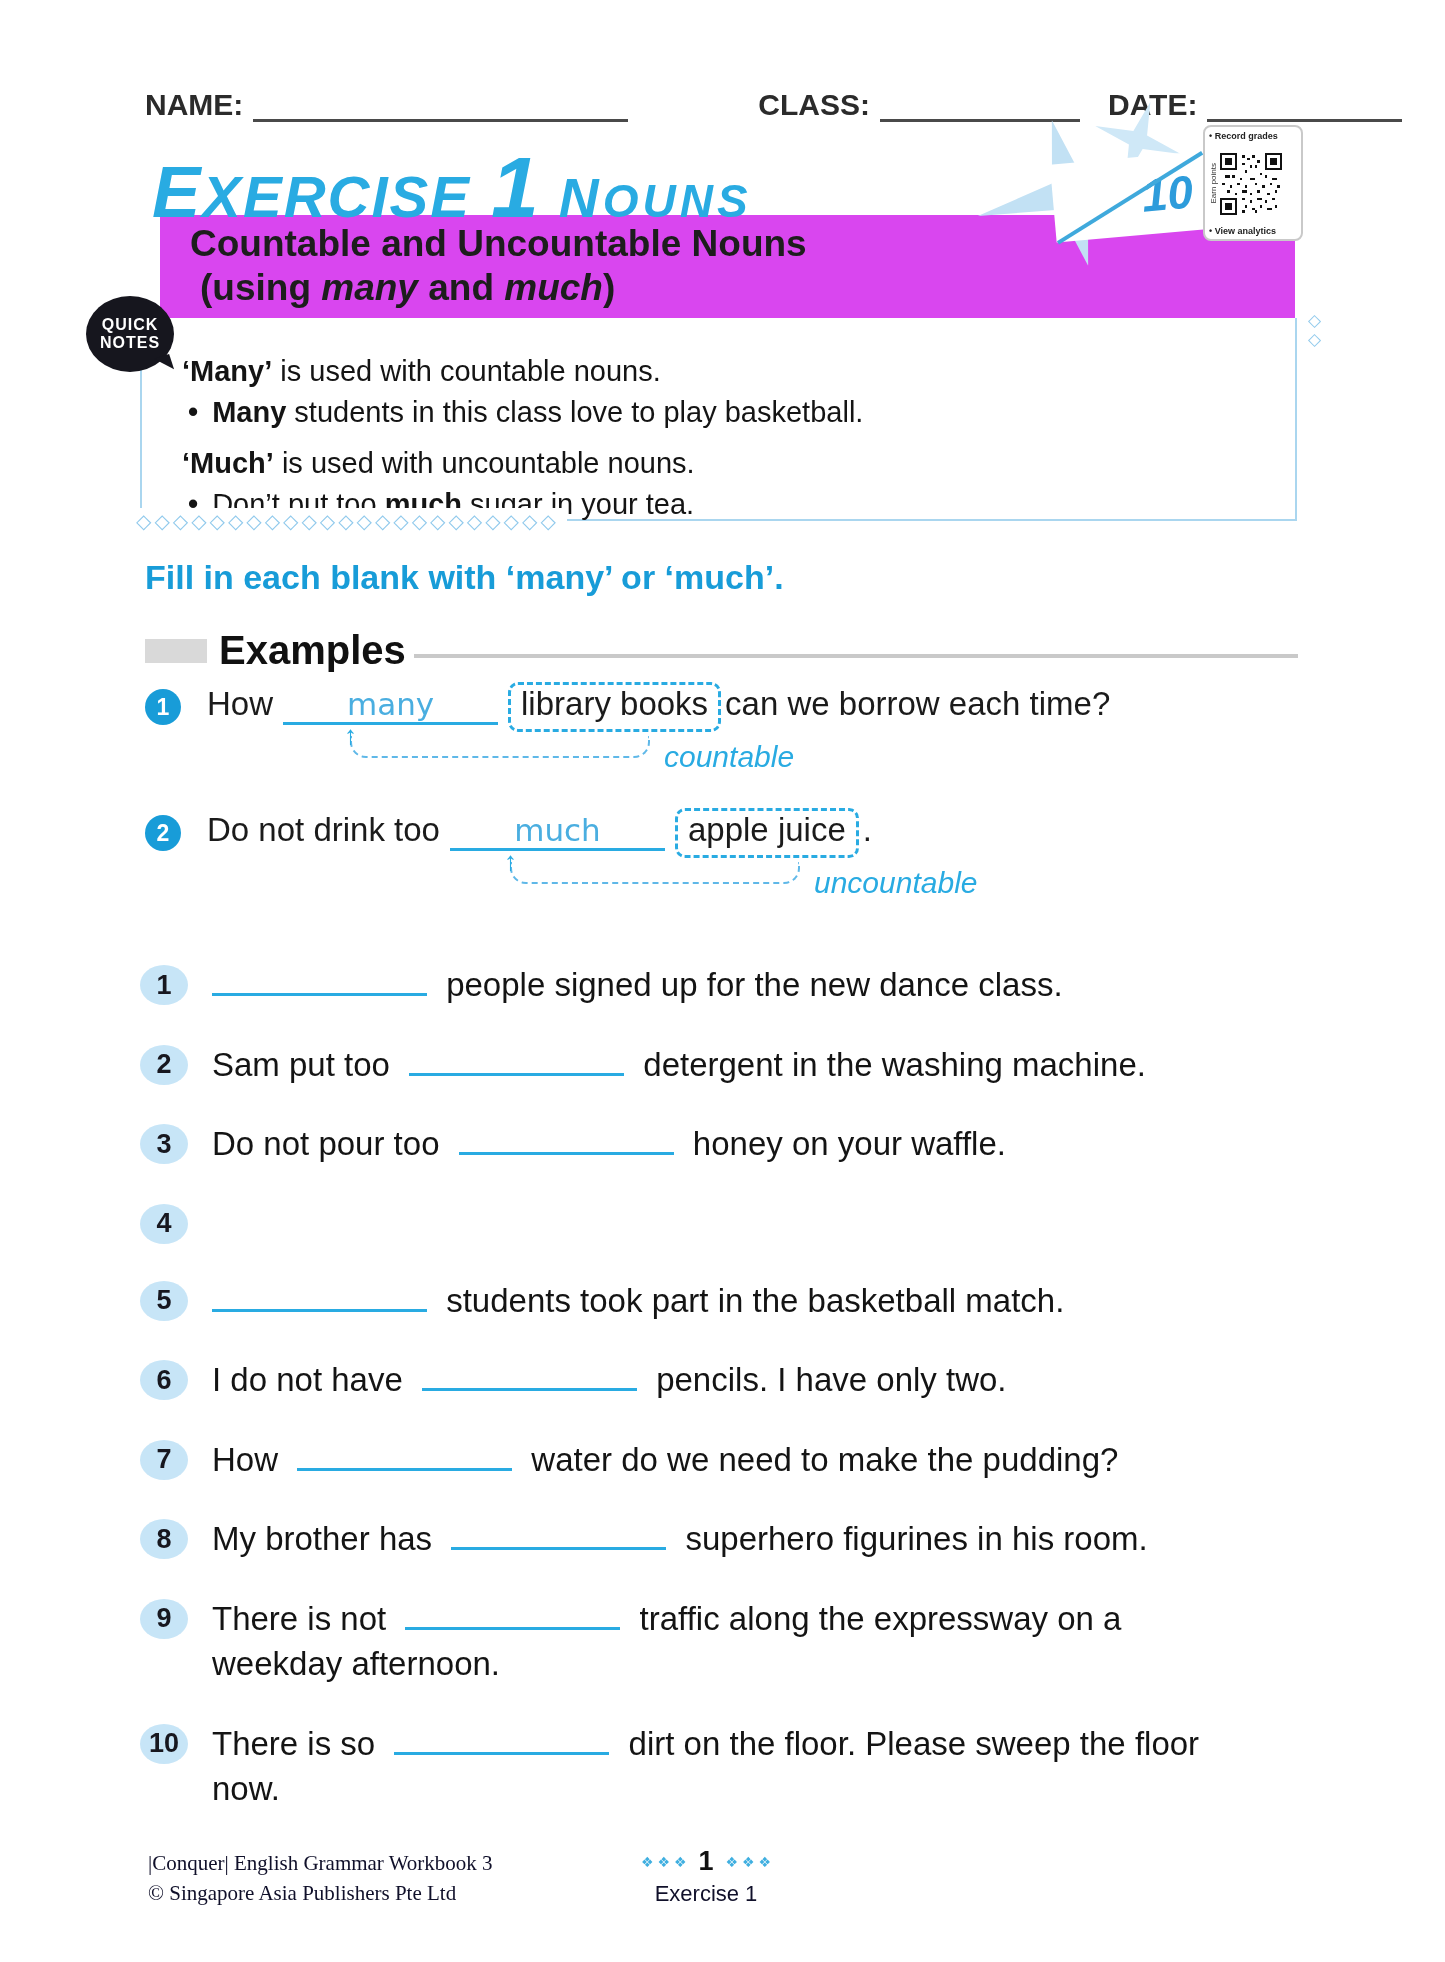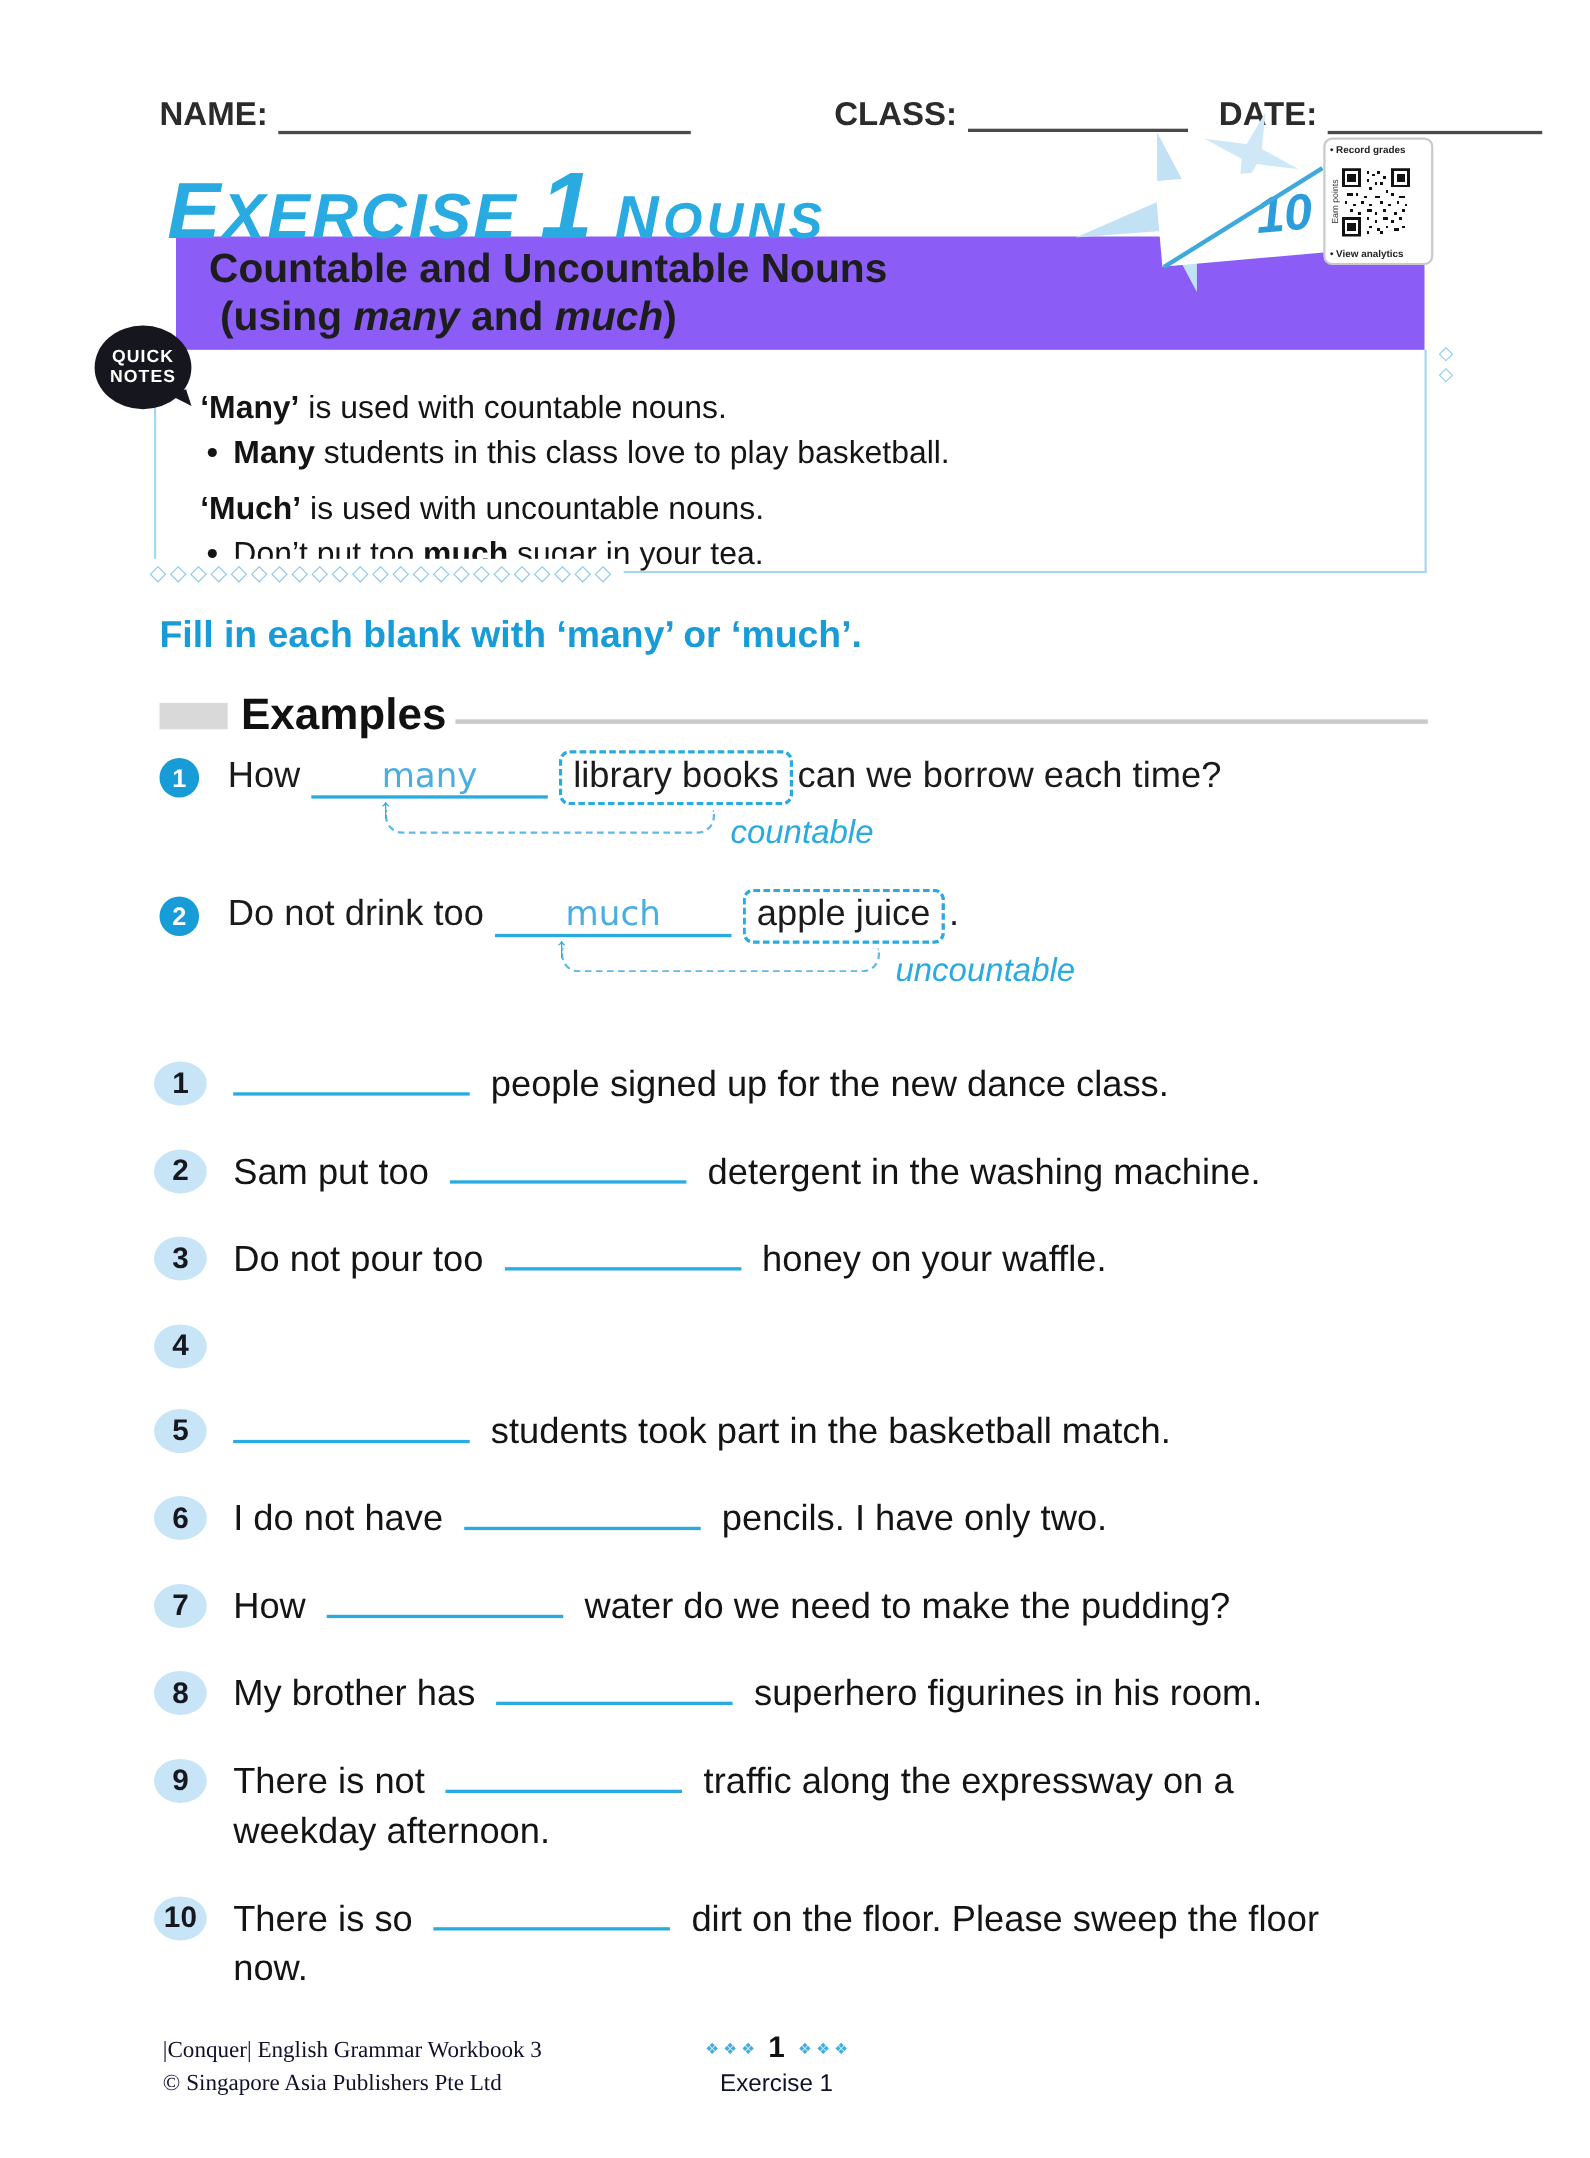--- a/index.html
+++ b/index.html
@@ -10,35 +10,35 @@
   }
 
   
   .header-row { position:absolute; top:88px; left:145px; display:flex; align-items:flex-end;
     font-size:30px; font-weight:bold; color:#2b2b2b; }
   .hfield { display:flex; align-items:flex-end; }
   .hline { display:inline-block; border-bottom:3px solid #4a4a4a; height:30px; margin-left:10px; }
   .hline.name { width:375px; }
   .hline.class { width:200px; margin-right:0; }
   .hline.date { width:195px; }
-  .hfield.class { margin-left:130px;align-items:center; }
+  .hfield.class { margin-left:130px; }
   .hfield.date { margin-left:28px; }
 
   
   .title-row { position:absolute; top:138px; left:152px; display:flex; align-items:baseline; gap:20px;
     color:#29ABE2; font-style:italic; font-weight:bold; text-transform:uppercase; z-index:2; }
   .t-word { font-size:58px; letter-spacing:2px; }
   .t-word::first-letter { font-size:1.25em; }
   .t-num { font-size:86px; letter-spacing:0; }
   .t-topic { font-size:46px; letter-spacing:4px; }
   .t-topic::first-letter { font-size:1.2em; }
 
   
   .band { position:absolute; top:215px; left:160px; width:1135px; height:103px;
-    background:#8b5cf6; padding:7px 0 0 30px; z-index:1; }
+    background:#d946ef; padding:7px 0 0 30px; z-index:1; }
   .band-line1 { font-size:37px; font-weight:bold; color:#1d1d1d; line-height:1.2; }
   .band-line2 { font-size:37px; font-weight:bold; color:#1d1d1d; line-height:1.2;margin-left:10px; }
   .band-line2 .it { font-style:italic; }
 
   
   .score-area { position:absolute; top:118px; left:975px; width:250px; height:150px; z-index:3; }
   .star { position:absolute; left:0; top:0; width:190px; height:150px; background:#C2E1F4;
     clip-path:polygon(50% 0, 58% 41%, 100% 50%, 58% 59%, 50% 100%, 42% 59%, 0 50%, 42% 41%);
     transform:rotate(-14deg); }
   .star.small { left:118px; top:-18px; width:90px; height:80px; transform:rotate(18deg); background:#CFE8F7; }

